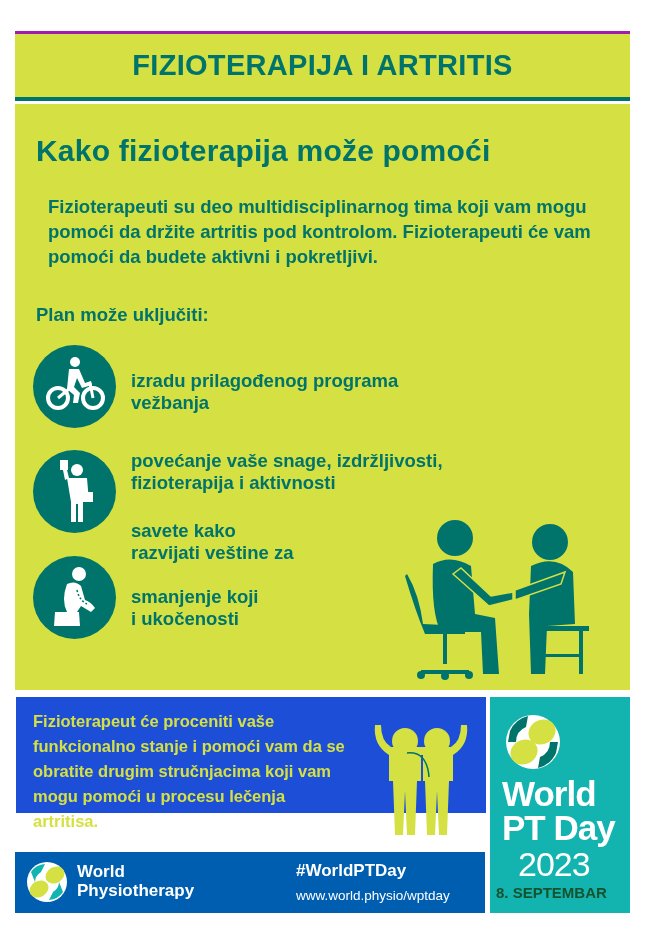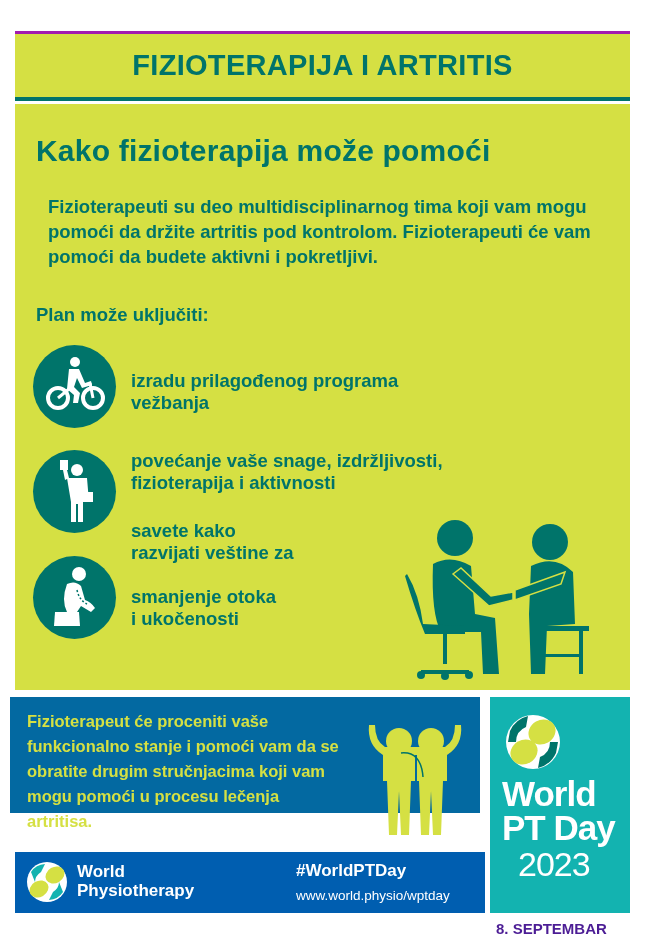--- a/index.html
+++ b/index.html
@@ -16,34 +16,34 @@
   
   .main { left:15px; top:104px; width:615px; height:586px; background:#d5e043; }
   .main h2 { position:absolute; left:21px; top:30px; margin:0; font-size:30px; font-weight:700; color:#00746a; letter-spacing:0.2px; }
   .main .intro { position:absolute; left:21px; top:78px; width:580px; margin:12px; font-size:18.5px; line-height:25px; font-weight:700; color:#00746a; }
   .main .plan { position:absolute; left:21px; top:200px; margin:0; font-size:18.5px; font-weight:700; color:#00746a; }
 
   .circle { position:absolute; left:18px; width:83px; height:83px; border-radius:50%; background:#00746a; }
   .item-text { position:absolute; left:116px; margin:0; font-size:18.5px; line-height:22px; font-weight:700; color:#00746a; }
 
   
-  .green-box { left:10px; top:697px; width:470px; height:116px; background:#0369a1; }
+  .green-box { left:16px; top:697px; width:470px; height:116px; background:#1d4ed8; }
   .green-box p { position:absolute; left:17px; top:12px; margin:0; width:320px; font-size:16.5px; line-height:25px; font-weight:700; color:#d5e043; }
 
   
   .blue-box { left:15px; top:852px; width:470px; height:61px; background:#005eb0; }
   .wp-word { position:absolute; left:62px; top:10px; color:#fff; font-weight:700; font-size:17px; line-height:19px; }
   .hashtag { position:absolute; left:281px; top:9px; color:#fff; font-weight:700; font-size:17px; }
   .url { position:absolute; left:281px; top:36px; color:#fff; font-size:13.5px;text-align:right; }
 
   
   .teal-box { left:490px; top:697px; width:140px; height:216px; background:#13b3b0; }
   .ptd-world { position:absolute; left:12px; top:80px; margin:0; color:#fff; font-weight:700; font-size:35px; line-height:34px; letter-spacing:-1px; }
   .ptd-year { position:absolute; left:28px; top:148px; color:#fff; font-size:34px; font-weight:400; letter-spacing:-1px; }
-  .ptd-date { position:absolute; left:6px; top:187px; color:#4c1d95; font-size:15px; font-weight:700;margin-top:36px; }
+  .ptd-date { position:absolute; left:6px; top:187px; color:#14532d; font-size:15px; font-weight:700; }
 </style>
 </head>
 <body>
 
 <div class="abs title-bar">
   <h1>FIZIOTERAPIJA I ARTRITIS</h1>
 </div>
 
 <div class="abs main">
   <h2>Kako fizioterapija može pomoći</h2>
@@ -83,21 +83,21 @@
       <circle cx="46" cy="18" r="7" fill="#fff"></circle>
       <path d="M34 28 Q42 24 48 30 L52 44 Q58 46 62 52 L58 56 L48 50 L44 56 L34 56 Q28 44 34 28 Z" fill="#fff"></path>
       <path d="M44 34 Q46 44 54 48" stroke="#00746a" stroke-width="1.5" stroke-dasharray="2 2" fill="none"></path>
       <path d="M22 56 L46 56 L47 70 L21 70 Z" fill="#fff"></path>
     </svg>
   </div>
   <p class="item-text" style="top:416px;">
     <span>savete kako</span><br>
     <span>razvijati veštine za</span><br>
     <br>
-    <span>smanjenje otoka</span><br>
+    <span>smanjenje koji</span><br>
     <span>i ukočenosti</span>
   </p>
 
   <div class="abs" style="left:380px; top:410px; width:220px; height:170px;">
     <svg width="220" height="170" viewBox="0 0 220 170">
       <g fill="#00746a">
         <circle cx="60" cy="24" r="18"></circle>
         <path d="M38 50 Q56 40 76 52 L80 100 L100 104 L104 160 L88 160 L86 118 L46 118 Q36 100 38 50 Z"></path>
         <path d="M58 60 L94 92 L118 86 L118 78 L96 82 L66 54 Z" stroke="#d5e043" stroke-width="1.5"></path>
         <path d="M12 60 Q24 80 28 110 L70 112 L70 120 L30 120 Q20 96 10 62 Z"></path>

